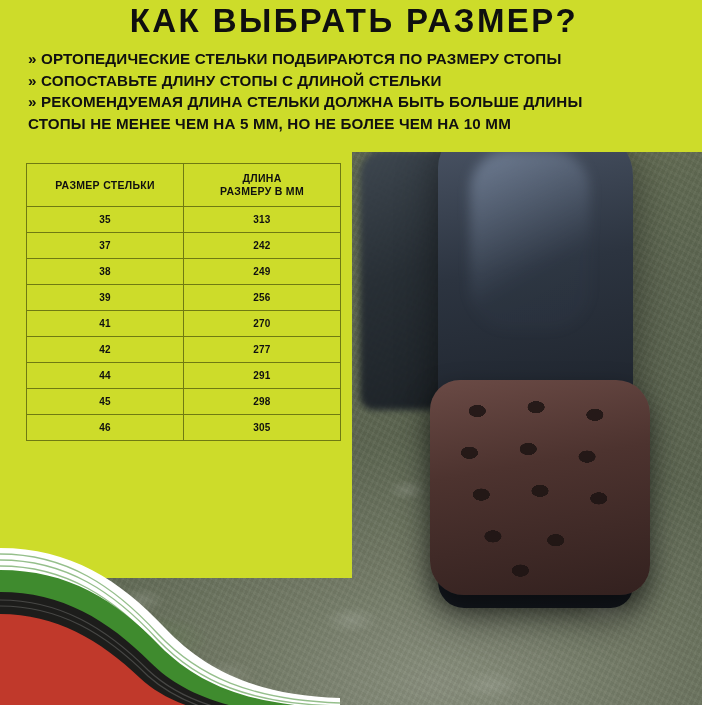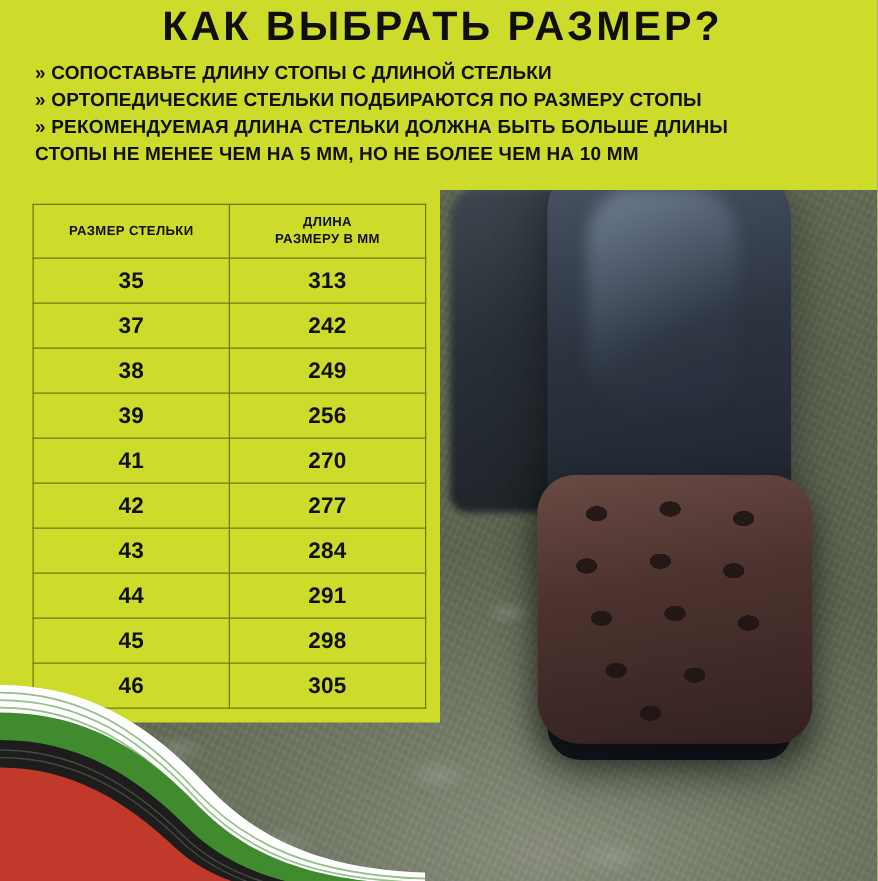--- a/index.html
+++ b/index.html
@@ -163,21 +163,21 @@
     font-weight: bold;
     text-align: center;
   }
   .size-table th {
     font-size: 10.5px;
     line-height: 13px;
     padding: 8px 4px;
     letter-spacing: 0.3px;
   }
   .size-table td {
-    font-size: 18px;
+    font-size: 10px;
     padding: 7px 4px;
     letter-spacing: 0.2px;
   }
   .col-size { width: 148px; margin-left: 43px; }
   .col-len  { width: 148px; }
 
   
   .ribbons {
     position: absolute;
     left: 0; bottom: 0;
@@ -198,22 +198,22 @@
     <div class="boot-sole" data-interactable="false"></div>
     <div class="tread" data-interactable="false"></div>
   </div>
 
   <div class="green-panel" data-interactable="false"></div>
   <div class="green-panel-lower" data-interactable="false"></div>
 
   <div class="headline" data-interactable="false">КАК ВЫБРАТЬ РАЗМЕР?</div>
 
   <div class="bullets" data-interactable="false">
+    <div class="line" data-interactable="false">» ОРТОПЕДИЧЕСКИЕ СТЕЛЬКИ ПОДБИРАЮТСЯ ПО РАЗМЕРУ СТОПЫ</div>
     <div class="line" data-interactable="false">» СОПОСТАВЬТЕ ДЛИНУ СТОПЫ С ДЛИНОЙ СТЕЛЬКИ</div>
-    <div class="line" data-interactable="false">» ОРТОПЕДИЧЕСКИЕ СТЕЛЬКИ ПОДБИРАЮТСЯ ПО РАЗМЕРУ СТОПЫ</div>
     <div class="line" data-interactable="false">» РЕКОМЕНДУЕМАЯ ДЛИНА СТЕЛЬКИ ДОЛЖНА БЫТЬ БОЛЬШЕ ДЛИНЫ</div>
     <div class="line" data-interactable="false">СТОПЫ НЕ МЕНЕЕ ЧЕМ НА 5 ММ, НО НЕ БОЛЕЕ ЧЕМ НА 10 ММ</div>
   </div>
 
   <table class="size-table" data-interactable="false">
     <thead>
       <tr data-interactable="false">
         <th class="col-size" data-interactable="false">РАЗМЕР СТЕЛЬКИ</th>
         <th class="col-len" data-interactable="false">
           <span data-interactable="false">ДЛИНА</span><br>
@@ -238,24 +238,20 @@
         <td data-interactable="false">39</td>
         <td data-interactable="false">256</td>
       </tr>
       <tr data-interactable="false">
         <td data-interactable="false">41</td>
         <td data-interactable="false">270</td>
       </tr>
       <tr data-interactable="false">
         <td data-interactable="false">42</td>
         <td data-interactable="false">277</td>
-      </tr>
-      <tr data-interactable="false">
-        <td data-interactable="false">43</td>
-        <td data-interactable="false">284</td>
       </tr>
       <tr data-interactable="false">
         <td data-interactable="false">44</td>
         <td data-interactable="false">291</td>
       </tr>
       <tr data-interactable="false">
         <td data-interactable="false">45</td>
         <td data-interactable="false">298</td>
       </tr>
       <tr data-interactable="false">

